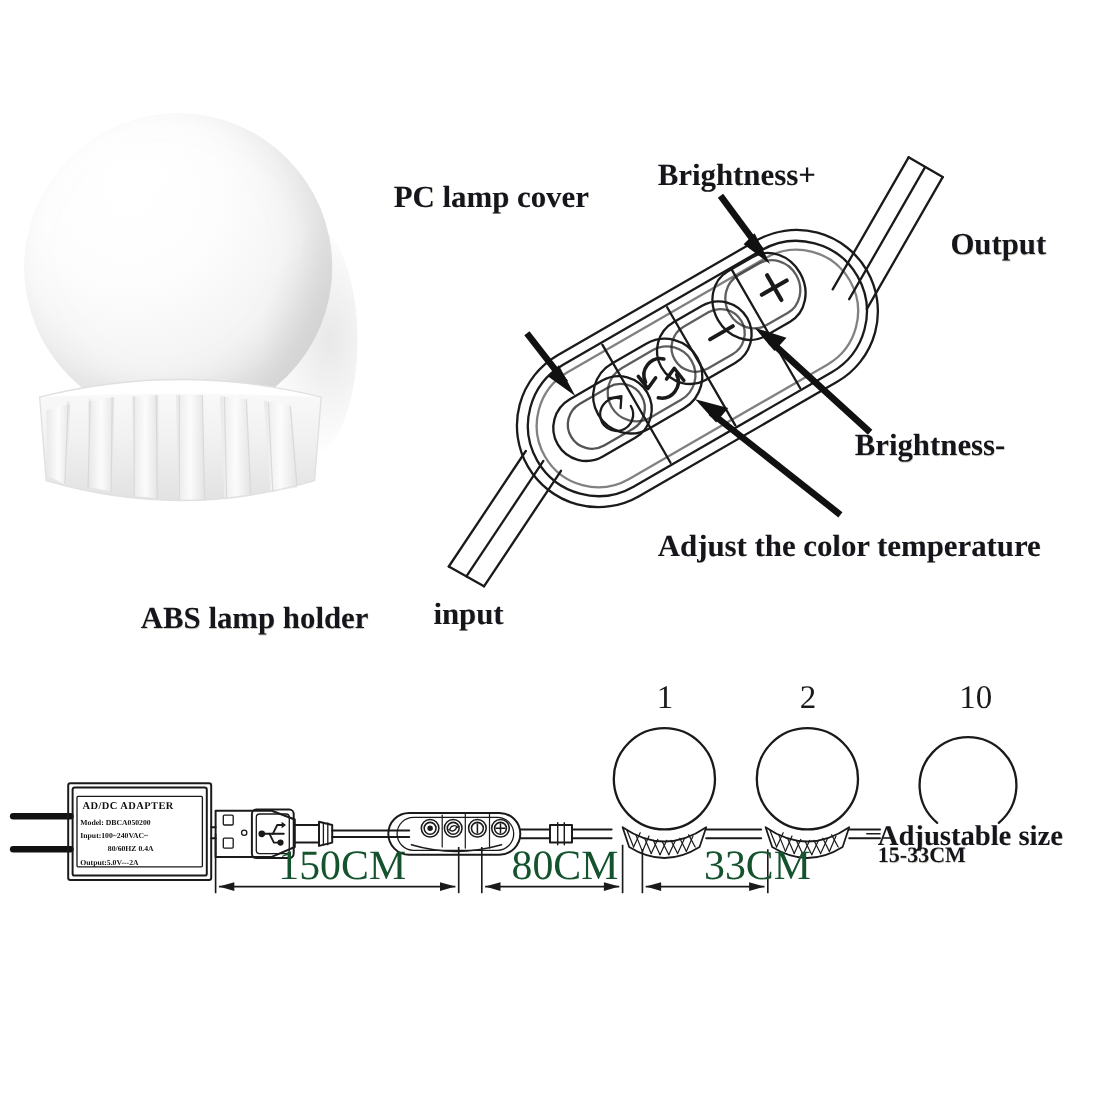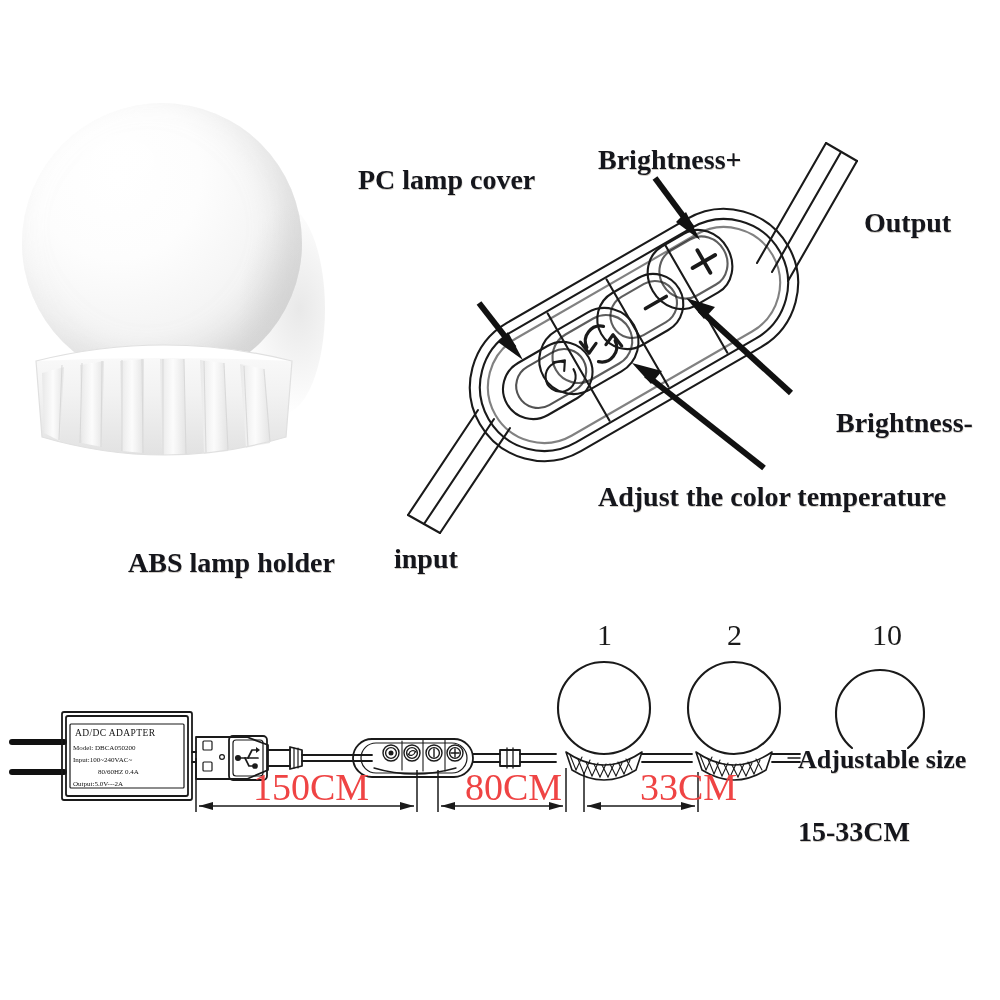--- a/index.html
+++ b/index.html
@@ -18,21 +18,21 @@
     font-weight:bold;
     color:#15161c;
     white-space:nowrap;
     line-height:1;
     text-shadow:0.5px 0.5px 0 rgba(120,110,90,.35);
   }
   .dim{
     position:absolute;
     font-family:"Liberation Serif", serif;
     font-weight:normal;
-    color:#ef4444;
+    color:#14532d;
     white-space:nowrap;
     line-height:1;
   }
   .num{
     position:absolute;
     font-family:"Liberation Serif", serif;
     color:#1a1a1a;
     white-space:nowrap;
     line-height:1;
   }
@@ -55,21 +55,21 @@
   }
   .base-wrap{position:absolute;left:22px;top:238px;width:268px;height:140px;}
 
   
   .svg-layer{position:absolute;left:0;top:0;width:1000px;height:1000px;pointer-events:none;}
 
   
   .ad-text{
     position:absolute;
     font-family:"Liberation Serif", serif;
-    font-weight:normal;
+    font-weight:bold;
     color:#111;
     white-space:nowrap;
     line-height:1;
   }
 </style>
 </head>
 <body>
 
 <div id="page">
 
@@ -192,21 +192,21 @@
       <path d="M686 298 L715 307 L704 319 Z" stroke="none"></path>
 
       <path d="M764 468 L646 375"></path>
       <path d="M632 363 L662 371 L651 384 Z" stroke="none"></path>
     </g>
   </svg>
 
   <div class="lbl" style="left:358px;top:166px;font-size:28px;">PC lamp cover</div>
   <div class="lbl" style="left:598px;top:146px;font-size:28px;">Brightness+</div>
   <div class="lbl" style="left:864px;top:209px;font-size:28px;">Output</div>
-  <div class="lbl" style="left:836px;top:392px;font-size:28px;margin-top:17px;">Brightness-</div>
+  <div class="lbl" style="left:777px;top:392px;font-size:28px;">Brightness-</div>
   <div class="lbl" style="left:598px;top:483px;font-size:28px;">Adjust the color temperature</div>
   <div class="lbl" style="left:88px;top:549px;font-size:28px;margin-left:40px;">ABS lamp holder</div>
   <div class="lbl" style="left:394px;top:545px;font-size:28px;">input</div>
 
   <svg class="svg-layer" viewBox="0 0 1000 1000">
     <g fill="none" stroke="#1a1a1a" stroke-width="1.8" stroke-linejoin="round" stroke-linecap="round">
 
       <g stroke-width="6" stroke="#111">
         <path d="M12 742 L64 742"></path>
         <path d="M12 772 L64 772"></path>
@@ -364,15 +364,15 @@
 
   <div class="num" style="left:597px;top:620px;font-size:30px;">1</div>
   <div class="num" style="left:727px;top:620px;font-size:30px;">2</div>
   <div class="num" style="left:872px;top:620px;font-size:30px;">10</div>
 
   <div class="dim" style="left:253px;top:768px;font-size:38px;">150CM</div>
   <div class="dim" style="left:465px;top:768px;font-size:38px;">80CM</div>
   <div class="dim" style="left:608px;top:768px;font-size:38px;margin-left:32px;">33CM</div>
 
   <div class="lbl" style="left:798px;top:747px;font-size:26px;">Adjustable size</div>
-  <div class="lbl" style="left:798px;top:818px;font-size:28px;">15-33CM</div>
+  <div class="lbl" style="left:798px;top:768px;font-size:20px;">15-33CM</div>
 
 </div>
 
 </body></html>

